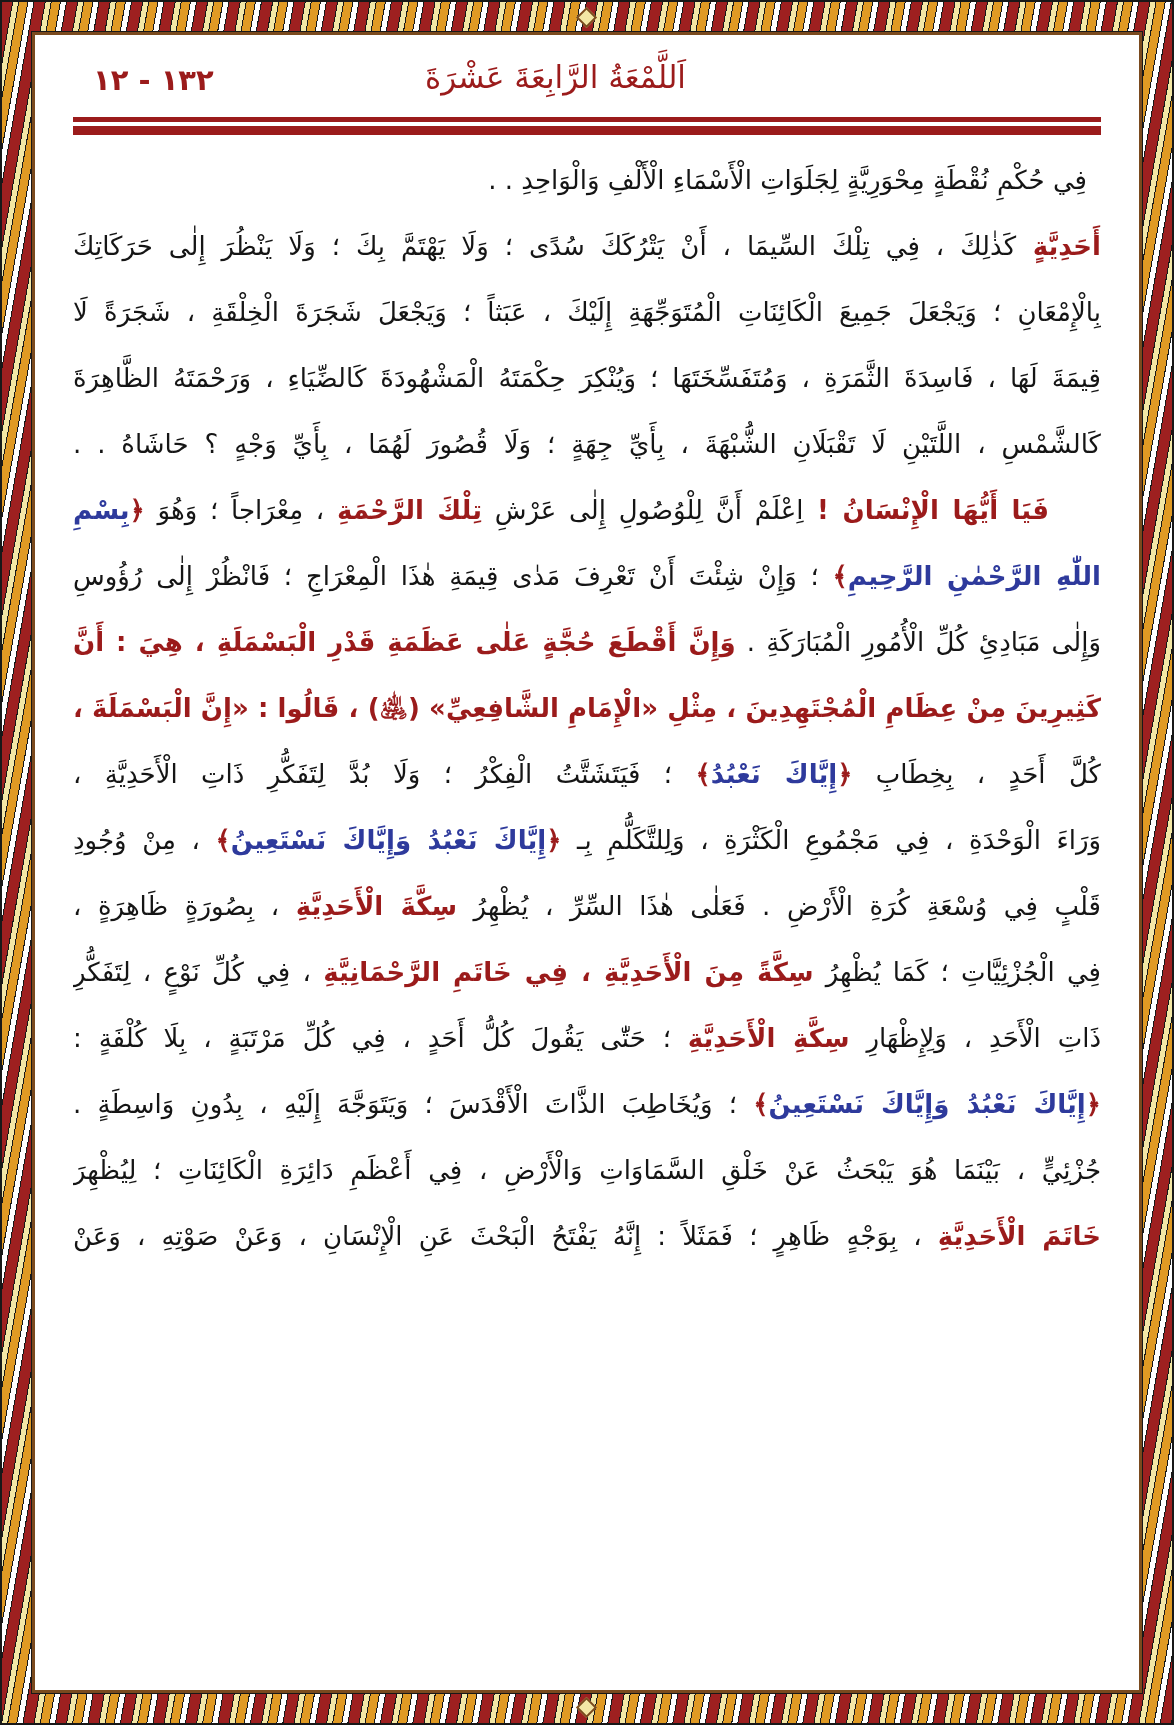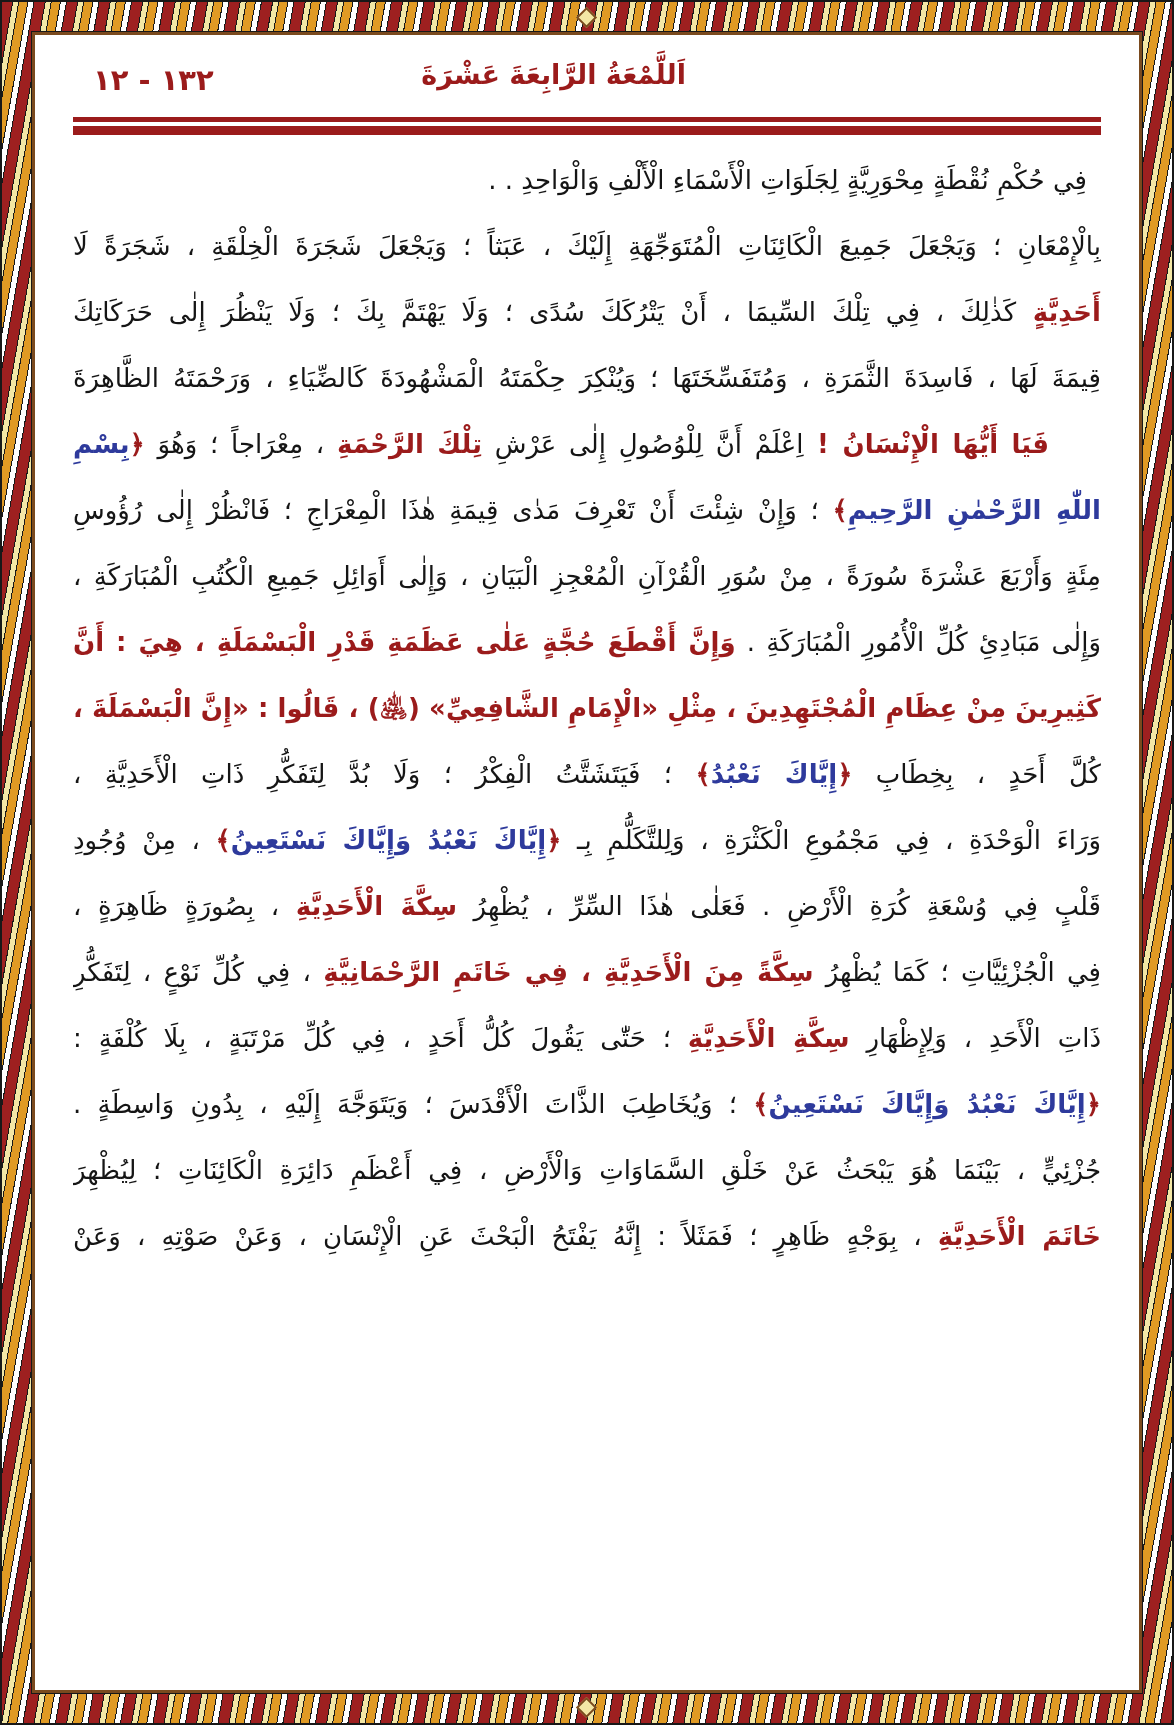--- a/index.html
+++ b/index.html
@@ -34,21 +34,21 @@
   .header-row {
     position:relative; height:52px;
   }
   .page-number {
     position:absolute; left:20px; top:4px;
     color:#9b1b1b; font-weight:bold; font-size:29px;
     direction:rtl;
   }
   .page-title {
     position:absolute; right:415px; top:0;
-    color:#9b1b1b; font-weight:bold; font-size:27px;
+    color:#9b1b1b; font-weight:normal; font-size:31px;
     direction:rtl; white-space:nowrap;
   }
   .divider-rule {
     margin-top:6px;
     height:18px;
     border-top:5px solid #9b1b1b;
     border-bottom:9px solid #9b1b1b;
   }
   .body-text {
     margin-top:12px;
@@ -83,26 +83,26 @@
   <div class="center-ornament bottom"></div>
 
   <div class="content-frame">
     <div class="header-row">
       <div class="page-number">١٣٢ - ١٢</div>
       <div class="page-title">اَللَّمْعَةُ الرَّابِعَةَ عَشْرَةَ</div>
     </div>
     <div class="divider-rule"></div>
     <div class="body-text">
         <div class="line no-just" style="padding-right: 14px;"><span class="seg-k">فِي حُكْمِ نُقْطَةٍ مِحْوَرِيَّةٍ لِجَلَوَاتِ الْأَسْمَاءِ الْأَلْفِ وَالْوَاحِدِ . .</span></div>
+        <div class="line"><span class="seg-r">أَحَدِيَّةٍ </span><span class="seg-k">كَذٰلِكَ ، فِي تِلْكَ السِّيمَا ، أَنْ يَتْرُكَكَ سُدًى ؛ وَلَا يَهْتَمَّ بِكَ ؛ وَلَا يَنْظُرَ إِلٰى حَرَكَاتِكَ</span></div>
         <div class="line"><span class="seg-k">بِالْإِمْعَانِ ؛ وَيَجْعَلَ جَمِيعَ الْكَائِنَاتِ الْمُتَوَجِّهَةِ إِلَيْكَ ، عَبَثاً ؛ وَيَجْعَلَ شَجَرَةَ الْخِلْقَةِ ، شَجَرَةً لَا</span></div>
-        <div class="line"><span class="seg-r">أَحَدِيَّةٍ </span><span class="seg-k">كَذٰلِكَ ، فِي تِلْكَ السِّيمَا ، أَنْ يَتْرُكَكَ سُدًى ؛ وَلَا يَهْتَمَّ بِكَ ؛ وَلَا يَنْظُرَ إِلٰى حَرَكَاتِكَ</span></div>
         <div class="line"><span class="seg-k">قِيمَةَ لَهَا ، فَاسِدَةَ الثَّمَرَةِ ، وَمُتَفَسِّخَتَهَا ؛ وَيُنْكِرَ حِكْمَتَهُ الْمَشْهُودَةَ كَالضِّيَاءِ ، وَرَحْمَتَهُ الظَّاهِرَةَ</span></div>
+        <div class="line"><span class="seg-k">كَالشَّمْسِ ، اللَّتَيْنِ لَا تَقْبَلَانِ الشُّبْهَةَ ، بِأَيِّ جِهَةٍ ؛ وَلَا قُصُورَ لَهُمَا ، بِأَيِّ وَجْهٍ ؟ حَاشَاهُ . .</span></div>
         <div class="line" style="padding-right: 52px;"><span class="seg-r">فَيَا أَيُّهَا الْإِنْسَانُ ! </span><span class="seg-k">اِعْلَمْ أَنَّ لِلْوُصُولِ إِلٰى عَرْشِ </span><span class="seg-r">تِلْكَ الرَّحْمَةِ</span><span class="seg-k"> ، مِعْرَاجاً ؛ وَهُوَ </span><span class="seg-r">﴿</span><span class="seg-b">بِسْمِ</span></div>
         <div class="line"><span class="seg-b">اللّٰهِ الرَّحْمٰنِ الرَّحِيمِ</span><span class="seg-r">﴾</span><span class="seg-k"> ؛ وَإِنْ شِئْتَ أَنْ تَعْرِفَ مَدٰى قِيمَةِ هٰذَا الْمِعْرَاجِ ؛ فَانْظُرْ إِلٰى رُؤُوسِ</span></div>
-        <div class="line"><span class="seg-k">مِئَةٍ وَأَرْبَعَ عَشْرَةَ سُورَةً ، مِنْ سُوَرِ الْقُرْآنِ الْمُعْجِزِ الْبَيَانِ ، وَإِلٰى أَوَائِلِ جَمِيعِ الْكُتُبِ الْمُبَارَكَةِ ،</span></div>
         <div class="line"><span class="seg-k">وَإِلٰى مَبَادِئِ كُلِّ الْأُمُورِ الْمُبَارَكَةِ . </span><span class="seg-r">وَإِنَّ أَقْطَعَ حُجَّةٍ عَلٰى عَظَمَةِ قَدْرِ الْبَسْمَلَةِ ، هِيَ : أَنَّ</span></div>
         <div class="line"><span class="seg-r">كَثِيرِينَ مِنْ عِظَامِ الْمُجْتَهِدِينَ ، مِثْلِ «الْإِمَامِ الشَّافِعِيِّ» (﵁) ، قَالُوا : «إِنَّ الْبَسْمَلَةَ ، مَعَ</span></div>
         <div class="line"><span class="seg-k">كُلَّ أَحَدٍ ، بِخِطَابِ </span><span class="seg-r">﴿</span><span class="seg-b">إِيَّاكَ نَعْبُدُ</span><span class="seg-r">﴾</span><span class="seg-k"> ؛ فَيَتَشَتَّتُ الْفِكْرُ ؛ وَلَا بُدَّ لِتَفَكُّرِ ذَاتِ الْأَحَدِيَّةِ ،</span></div>
         <div class="line"><span class="seg-k">وَرَاءَ الْوَحْدَةِ ، فِي مَجْمُوعِ الْكَثْرَةِ ، وَلِلتَّكَلُّمِ بِـ </span><span class="seg-r">﴿</span><span class="seg-b">إِيَّاكَ نَعْبُدُ وَإِيَّاكَ نَسْتَعِينُ</span><span class="seg-r">﴾</span><span class="seg-k"> ، مِنْ وُجُودِ</span></div>
         <div class="line"><span class="seg-k">قَلْبٍ فِي وُسْعَةِ كُرَةِ الْأَرْضِ . فَعَلٰى هٰذَا السِّرِّ ، يُظْهِرُ </span><span class="seg-r">سِكَّةَ الْأَحَدِيَّةِ</span><span class="seg-k"> ، بِصُورَةٍ ظَاهِرَةٍ ،</span></div>
         <div class="line"><span class="seg-k">فِي الْجُزْئِيَّاتِ ؛ كَمَا يُظْهِرُ </span><span class="seg-r">سِكَّةً مِنَ الْأَحَدِيَّةِ ، فِي خَاتَمِ الرَّحْمَانِيَّةِ</span><span class="seg-k"> ، فِي كُلِّ نَوْعٍ ، لِتَفَكُّرِ</span></div>
         <div class="line"><span class="seg-k">ذَاتِ الْأَحَدِ ، وَلِإِظْهَارِ </span><span class="seg-r">سِكَّةِ الْأَحَدِيَّةِ</span><span class="seg-k"> ؛ حَتّٰى يَقُولَ كُلُّ أَحَدٍ ، فِي كُلِّ مَرْتَبَةٍ ، بِلَا كُلْفَةٍ :</span></div>
         <div class="line"><span class="seg-r">﴿</span><span class="seg-b">إِيَّاكَ نَعْبُدُ وَإِيَّاكَ نَسْتَعِينُ</span><span class="seg-r">﴾</span><span class="seg-k"> ؛ وَيُخَاطِبَ الذَّاتَ الْأَقْدَسَ ؛ وَيَتَوَجَّهَ إِلَيْهِ ، بِدُونِ وَاسِطَةٍ .</span></div>
         <div class="line"><span class="seg-k">جُزْئِيٍّ ، بَيْنَمَا هُوَ يَبْحَثُ عَنْ خَلْقِ السَّمَاوَاتِ وَالْأَرْضِ ، فِي أَعْظَمِ دَائِرَةِ الْكَائِنَاتِ ؛ لِيُظْهِرَ</span></div>
         <div class="line"><span class="seg-r">خَاتَمَ الْأَحَدِيَّةِ</span><span class="seg-k"> ، بِوَجْهٍ ظَاهِرٍ ؛ فَمَثَلاً : إِنَّهُ يَفْتَحُ الْبَحْثَ عَنِ الْإِنْسَانِ ، وَعَنْ صَوْتِهِ ، وَعَنْ</span></div>

